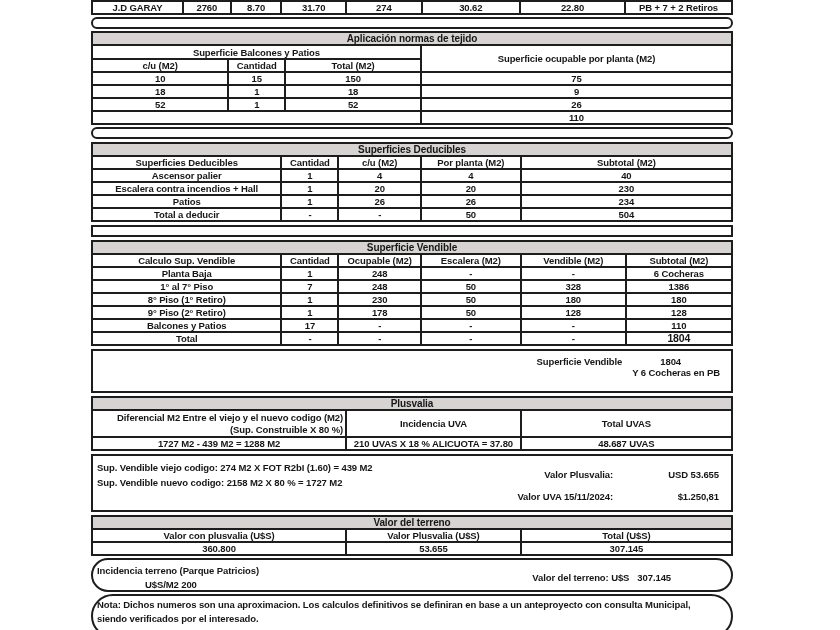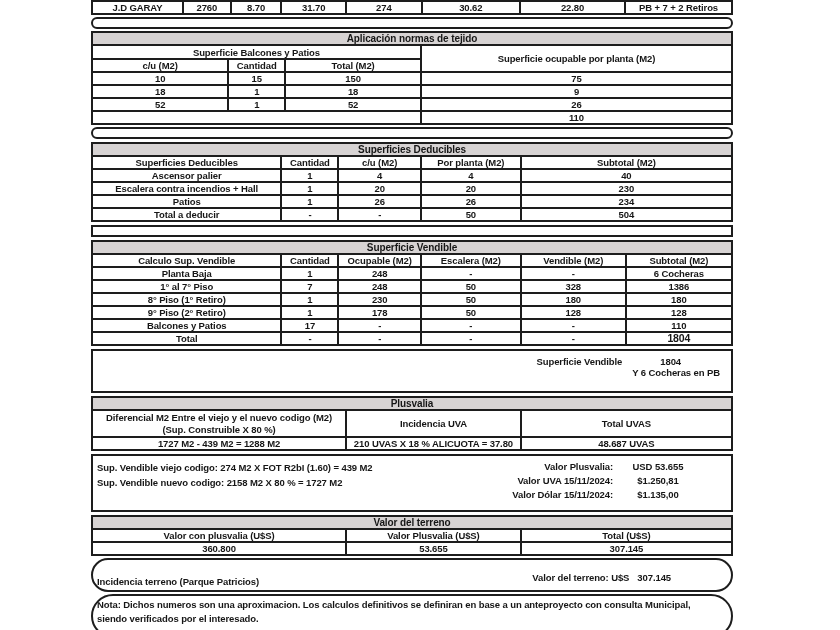--- a/index.html
+++ b/index.html
@@ -38,39 +38,39 @@
     background: #fff;
     font-size: 9.5px;
     letter-spacing: -0.1px;
     position: relative;
     overflow: hidden;
   }
   .spacer { height: 12px; }
   .mt2 { margin-top: 2px; border-radius: 31px; }
   .mt3 { margin-top: 3px; }
 
-  .wrap2 td.wrapcell { white-space: normal; line-height: 12px; }
+  .wrap2 td.wrapcell { white-space: normal; line-height: 12px; text-align: right; }
 
   
   .summary { height: 44px; padding-top: 5px; }
   .summary .line1 { display: flex; justify-content: flex-end; padding-right: 50px; }
   .summary .line1 .lbl { margin-right: 38px; }
   .summary .line2 { text-align: right; padding-right: 11px; }
 
   
   .codigo { height: 58px; display: flex; gap: 24px; }
   .codigo .left { width: 55%; padding: 4px 0 0 4px; }
   .codigo .left div { line-height: 15px; white-space: nowrap; }
   .codigo .right { width: 45%; padding-top: 4px; }
-  .codigo .vrow { display: flex; line-height: 14px; }
+  .codigo .vrow { display: flex; line-height: 14px; margin-top: 8px; }
   .codigo .vrow .vlbl { flex: 1; text-align: right; }
-  .codigo .vrow .vval { width: 118px; text-align: center; padding-right: 28px; }
+  .codigo .vrow .vval { width: 118px; text-align: right; padding-right: 12px; }
 
   
-  .incidencia { height: 34px; padding-top: 15px; }
+  .incidencia { height: 34px; padding-top: 4px; }
   .incidencia .l1 { padding-left: 4px; line-height: 13px; }
   .incidencia .l2 { padding-left: 52px; line-height: 15px; }
   .incidencia .valor { position: absolute; top: 12px; right: 60px; display: flex; }
   .incidencia .valor .vlbl { margin-right: 8px; }
 
   
   .notes { height: 44px; padding: 2px 10px 0 4px; }
   .notes div { line-height: 14px; white-space: normal; }
 </style>
 </head>

